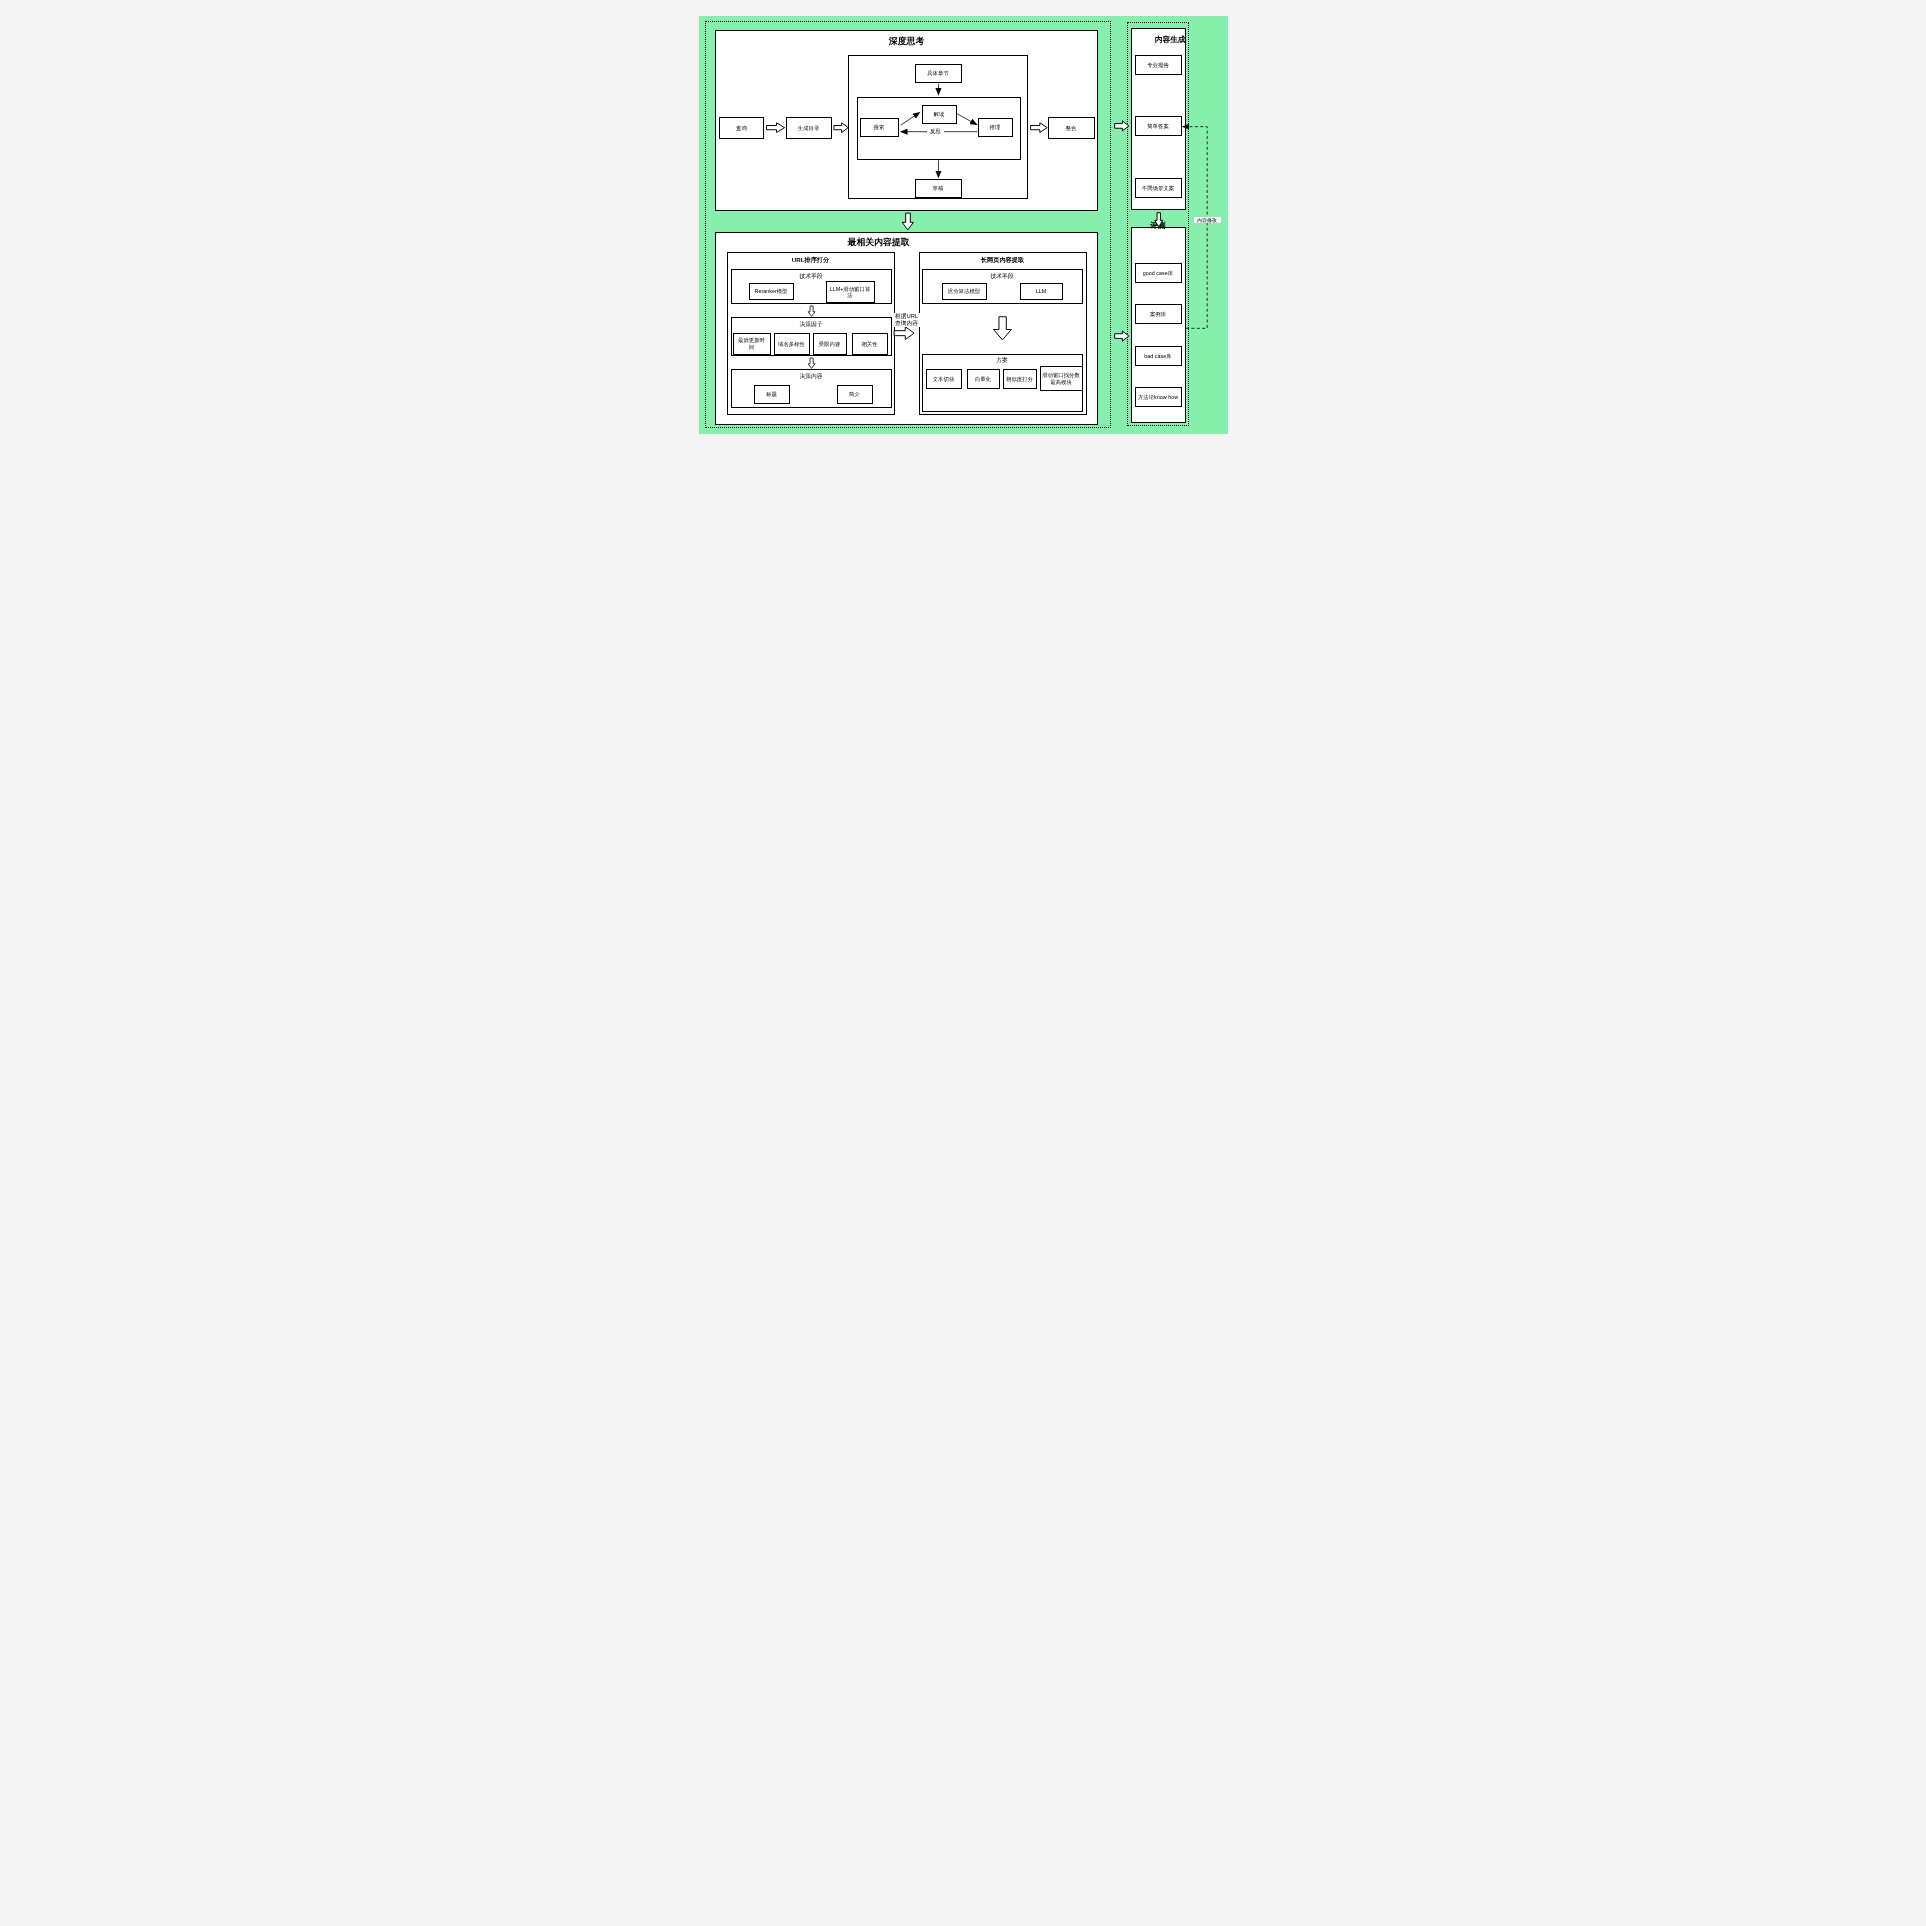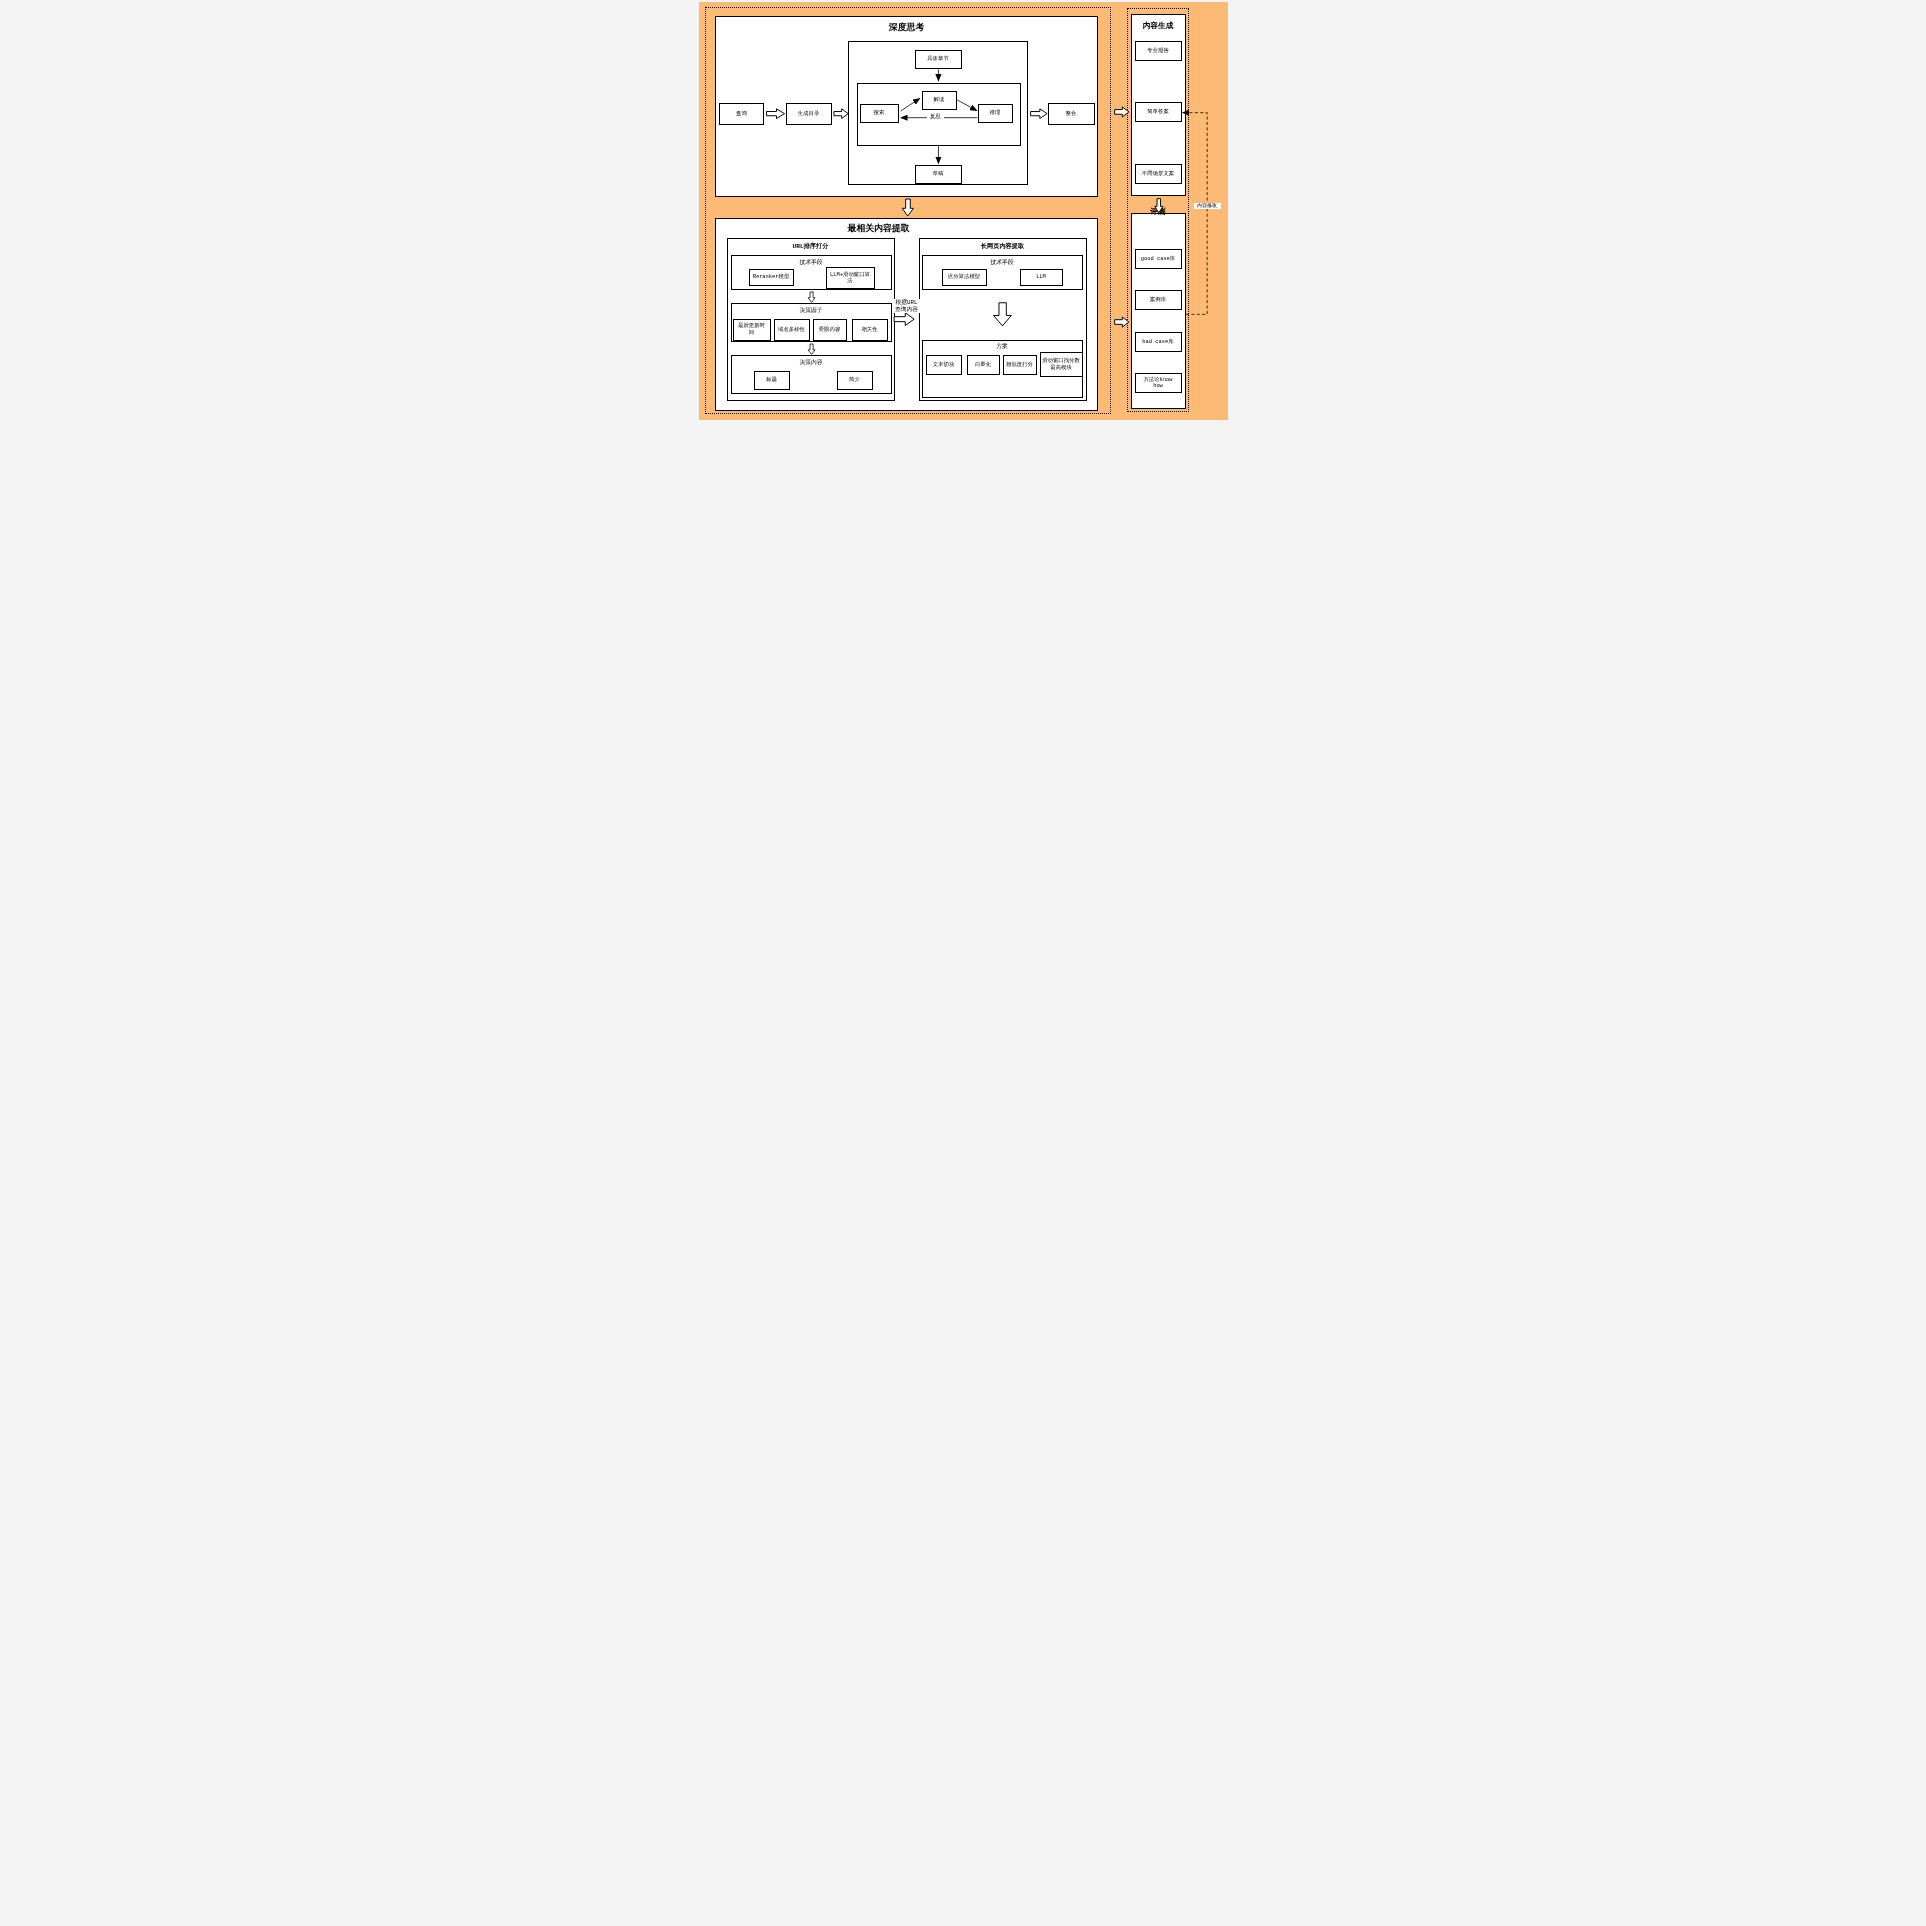--- a/index.html
+++ b/index.html
@@ -1,18 +1,18 @@
 <!DOCTYPE html>
 <html style="font-size:6.2px"><head>
 <meta charset="utf-8">
 <style>
   html,body{margin:0;padding:0;background:#f4f4f4;}
   .canvas{
-    position:relative;width:529px;height:418px;margin:2px auto;background:#fdba74;
-    font-family:Liberation Mono, monospace;color:#000;
+    position:relative;width:529px;height:418px;margin:16px auto;background:#86efac;
+    font-family:Liberation Sans, sans-serif;color:#000;
   }
   .abs{position:absolute;box-sizing:border-box;}
   .dotted{border:0.8px dotted #000;background:transparent;}
   .frame{border:1.2px solid #000;background:#fff;}
   .panel{border:0.8px solid #000;background:#fff;}
   .node{
     border:0.8px solid #000;background:#fff;display:flex;align-items:center;justify-content:center;
     text-align:center;font-size:5.4px;line-height:1.2;padding:0 1.5px;
   }
   .title-xl{font-size:8.9px;font-weight:bold;text-align:center;}
@@ -84,21 +84,21 @@
   <div class="abs node" style="left:321px;top:267px;width:43px;height:17.3px;">LLM</div>
 
   <div class="abs panel" style="left:223px;top:338px;width:161px;height:58px;"></div>
   <div class="abs sec-label" style="left:223px;top:340px;width:161px;">方案</div>
   <div class="abs node" style="left:227px;top:353px;width:36px;height:20.4px;">文本切块</div>
   <div class="abs node" style="left:268px;top:353px;width:33px;height:20.4px;">向量化</div>
   <div class="abs node" style="left:304px;top:353px;width:34px;height:20.4px;">相似度打分</div>
   <div class="abs node" style="left:341px;top:350px;width:43px;height:25.4px;">滑动窗口找分数最高模块</div>
 
   <div class="abs frame" style="left:432px;top:11.6px;width:55px;height:182px;"></div>
-  <div class="abs title-lg" style="left:432px;top:18.5px;width:55px;">内容生成</div>
+  <div class="abs title-lg" style="left:432px;top:18.5px;width:55px;text-align:right;">内容生成</div>
   <div class="abs node" style="left:436px;top:39px;width:47px;height:20.4px;">专业报告</div>
   <div class="abs node" style="left:436px;top:100px;width:47px;height:20.4px;">简单答案</div>
   <div class="abs node" style="left:436px;top:162px;width:47px;height:20.4px;">不同场景文案</div>
 
   <div class="abs frame" style="left:432px;top:211px;width:55px;height:196px;"></div>
   <div class="abs title-lg" style="left:432px;top:205px;width:55px;">评测</div>
   <div class="abs node" style="left:436px;top:247px;width:47px;height:20px;">good case库</div>
   <div class="abs node" style="left:436px;top:288px;width:47px;height:20px;">案例库</div>
   <div class="abs node" style="left:436px;top:330px;width:47px;height:20px;">bad case库</div>
   <div class="abs node" style="left:436px;top:371px;width:47px;height:20px;">方法论know how</div>

